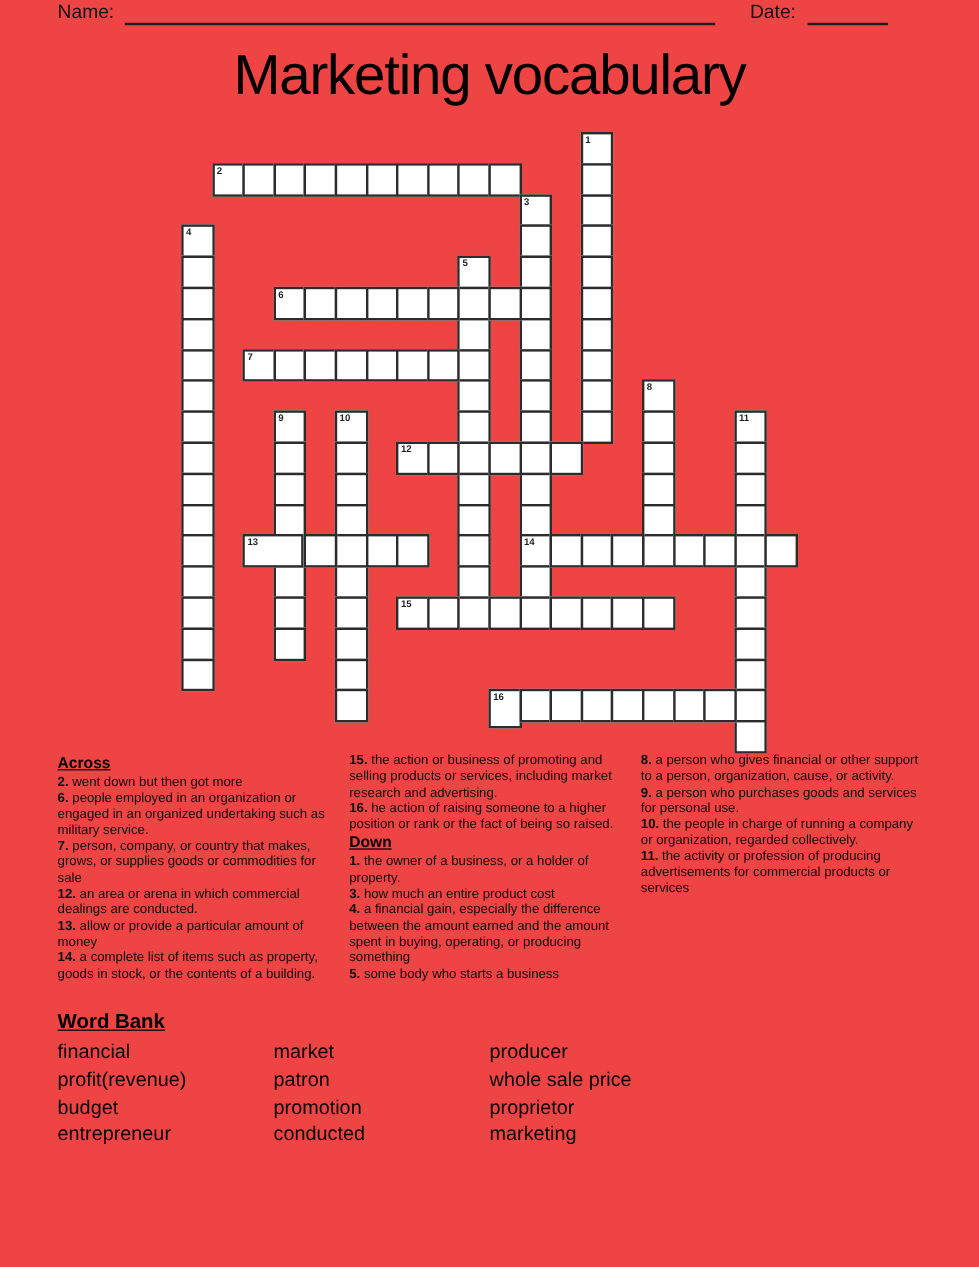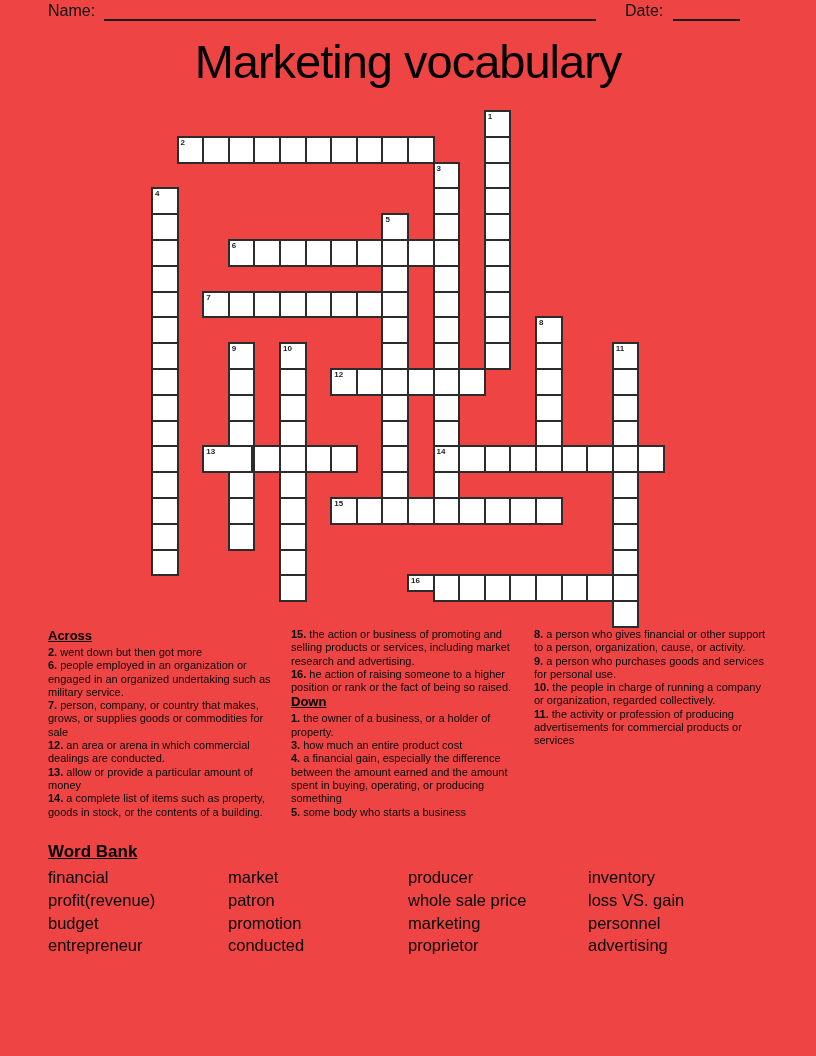--- a/index.html
+++ b/index.html
@@ -228,21 +228,21 @@
       <div class="cell" style="left: 486.4px; top: 335.4px; width: 27.6px; height: 27.8px;"></div>
       <div class="cell" style="left: 179.2px; top: 387px; width: 27.6px; height: 27.8px;">
         <span class="cellnum">15</span>
       </div>
       <div class="cell" style="left: 204.8px; top: 387px; width: 27.6px; height: 27.8px;"></div>
       <div class="cell" style="left: 256px; top: 387px; width: 27.6px; height: 27.8px;"></div>
       <div class="cell" style="left: 307.2px; top: 387px; width: 27.6px; height: 27.8px;"></div>
       <div class="cell" style="left: 332.8px; top: 387px; width: 27.6px; height: 27.8px;"></div>
       <div class="cell" style="left: 358.4px; top: 387px; width: 27.6px; height: 27.8px;"></div>
       <div class="cell" style="left: 384px; top: 387px; width: 27.6px; height: 27.8px;"></div>
-      <div class="cell" style="left: 256px; top: 464.4px; width: 27.6px; height: 18px;">
+      <div class="cell" style="left: 256px; top: 464.4px; width: 27.6px; height: 33px;">
         <span class="cellnum">16</span>
       </div>
       <div class="cell" style="left: 281.6px; top: 464.4px; width: 27.6px; height: 27.8px;"></div>
       <div class="cell" style="left: 307.2px; top: 464.4px; width: 27.6px; height: 27.8px;"></div>
       <div class="cell" style="left: 332.8px; top: 464.4px; width: 27.6px; height: 27.8px;"></div>
       <div class="cell" style="left: 358.4px; top: 464.4px; width: 27.6px; height: 27.8px;"></div>
       <div class="cell" style="left: 384px; top: 464.4px; width: 27.6px; height: 27.8px;"></div>
       <div class="cell" style="left: 409.6px; top: 464.4px; width: 27.6px; height: 27.8px;"></div>
       <div class="cell" style="left: 435.2px; top: 464.4px; width: 27.6px; height: 27.8px;"></div>
     </div>
@@ -282,24 +282,18 @@
       </div>
     <div class="wb-col" id="wb1" style="left:180px">
         <div class="wb-item">market</div>
         <div class="wb-item">patron</div>
         <div class="wb-item">promotion</div>
         <div class="wb-item">conducted</div>
       </div>
     <div class="wb-col" id="wb2" style="left:360px">
         <div class="wb-item">producer</div>
         <div class="wb-item">whole sale price</div>
+        <div class="wb-item">proprietor</div>
         <div class="wb-item">marketing</div>
-        <div class="wb-item">proprietor</div>
-      </div>
-    <div class="wb-col" id="wb3" style="left:540px">
-        <div class="wb-item">inventory</div>
-        <div class="wb-item">loss VS. gain</div>
-        <div class="wb-item">personnel</div>
-        <div class="wb-item">advertising</div>
       </div>
   </div>
 
 </div>
 
 </body></html>

